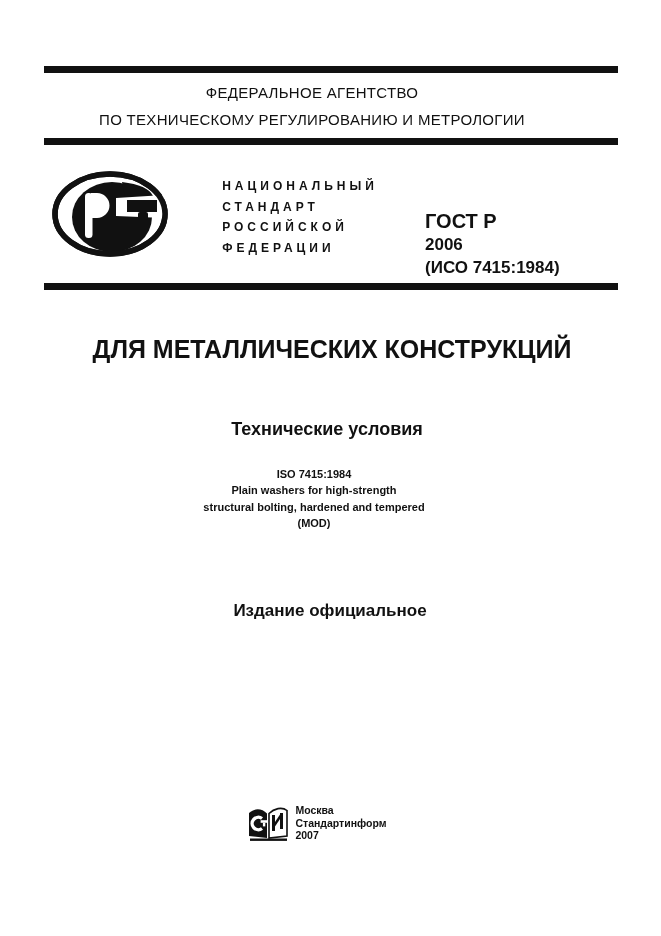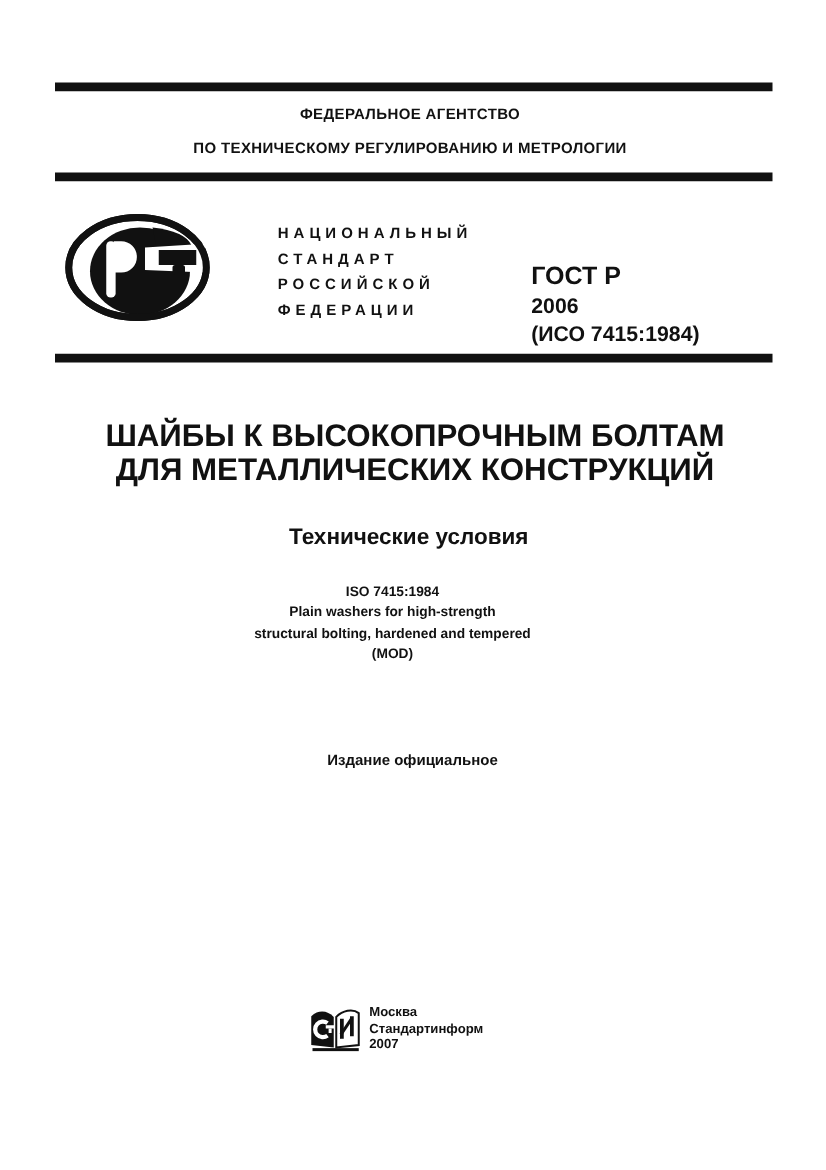--- a/index.html
+++ b/index.html
@@ -14,22 +14,22 @@
   }
   .bar {
     position: absolute; left: 44px; width: 574px; height: 7px;
     background: #111;
   }
   .bar.top { top: 66px; }
   .bar.mid { top: 138px; }
   .bar.bottom { top: 283px; }
 
   .hline {
-    position: absolute; left: 328px; transform: translateX(-50%);
-    white-space: nowrap; font-weight: bold; font-size: 12px;
+    position: absolute; left: 312px; transform: translateX(-50%);
+    white-space: nowrap; font-weight: normal; font-size: 15px;
     letter-spacing: 0.3px;
   }
   .hline.l1 { top: 84px; }
   .hline.l2 { top: 111px; }
 
   .rst-logo { position: absolute; left: 50px; top: 170px; }
 
   .natl-block {
     position: absolute; left: 300px; top: 176px; transform: translateX(-50%);
     font-weight: bold; font-size: 12px;
@@ -55,21 +55,21 @@
   }
 
   .iso-block {
     position: absolute; left: 314px; top: 466px; transform: translateX(-50%);
     text-align: center; font-weight: bold; font-size: 11px;
     line-height: 16.3px; white-space: nowrap;
   }
 
   .edition-note {
     position: absolute; left: 314px; top: 601px; transform: translateX(-50%);
-    font-weight: bold; font-size: 12px; white-space: nowrap; padding-left: 32px;
+    font-weight: bold; font-size: 17px; white-space: nowrap; padding-left: 32px;
   }
 
   .imprint-logo { position: absolute; left: 246px; top: 805px; }
 
   .imprint-text {
     position: absolute; left: 341px; top: 804px; transform: translateX(-50%);
     font-weight: bold; font-size: 10.5px;
     line-height: 12.6px; white-space: nowrap;
   }
 </style>
@@ -108,21 +108,20 @@
 
   <div class="gost-block">
     <div class="big">ГОСТ Р</div>
     <div class="small">2006</div>
     <div class="small">(ИСО 7415:1984)</div>
   </div>
 
   <div class="bar bottom"></div>
 
   <div class="doc-title">
-    <div>ШАЙБЫ К ВЫСОКОПРОЧНЫМ БОЛТАМ</div>
     <div>ДЛЯ МЕТАЛЛИЧЕСКИХ КОНСТРУКЦИЙ</div>
   </div>
 
   <div class="doc-subtitle">Технические условия</div>
 
   <div class="iso-block">
     <div>ISO 7415:1984</div>
     <div>Plain washers for high-strength</div>
     <div>structural bolting, hardened and tempered</div>
     <div>(MOD)</div>

